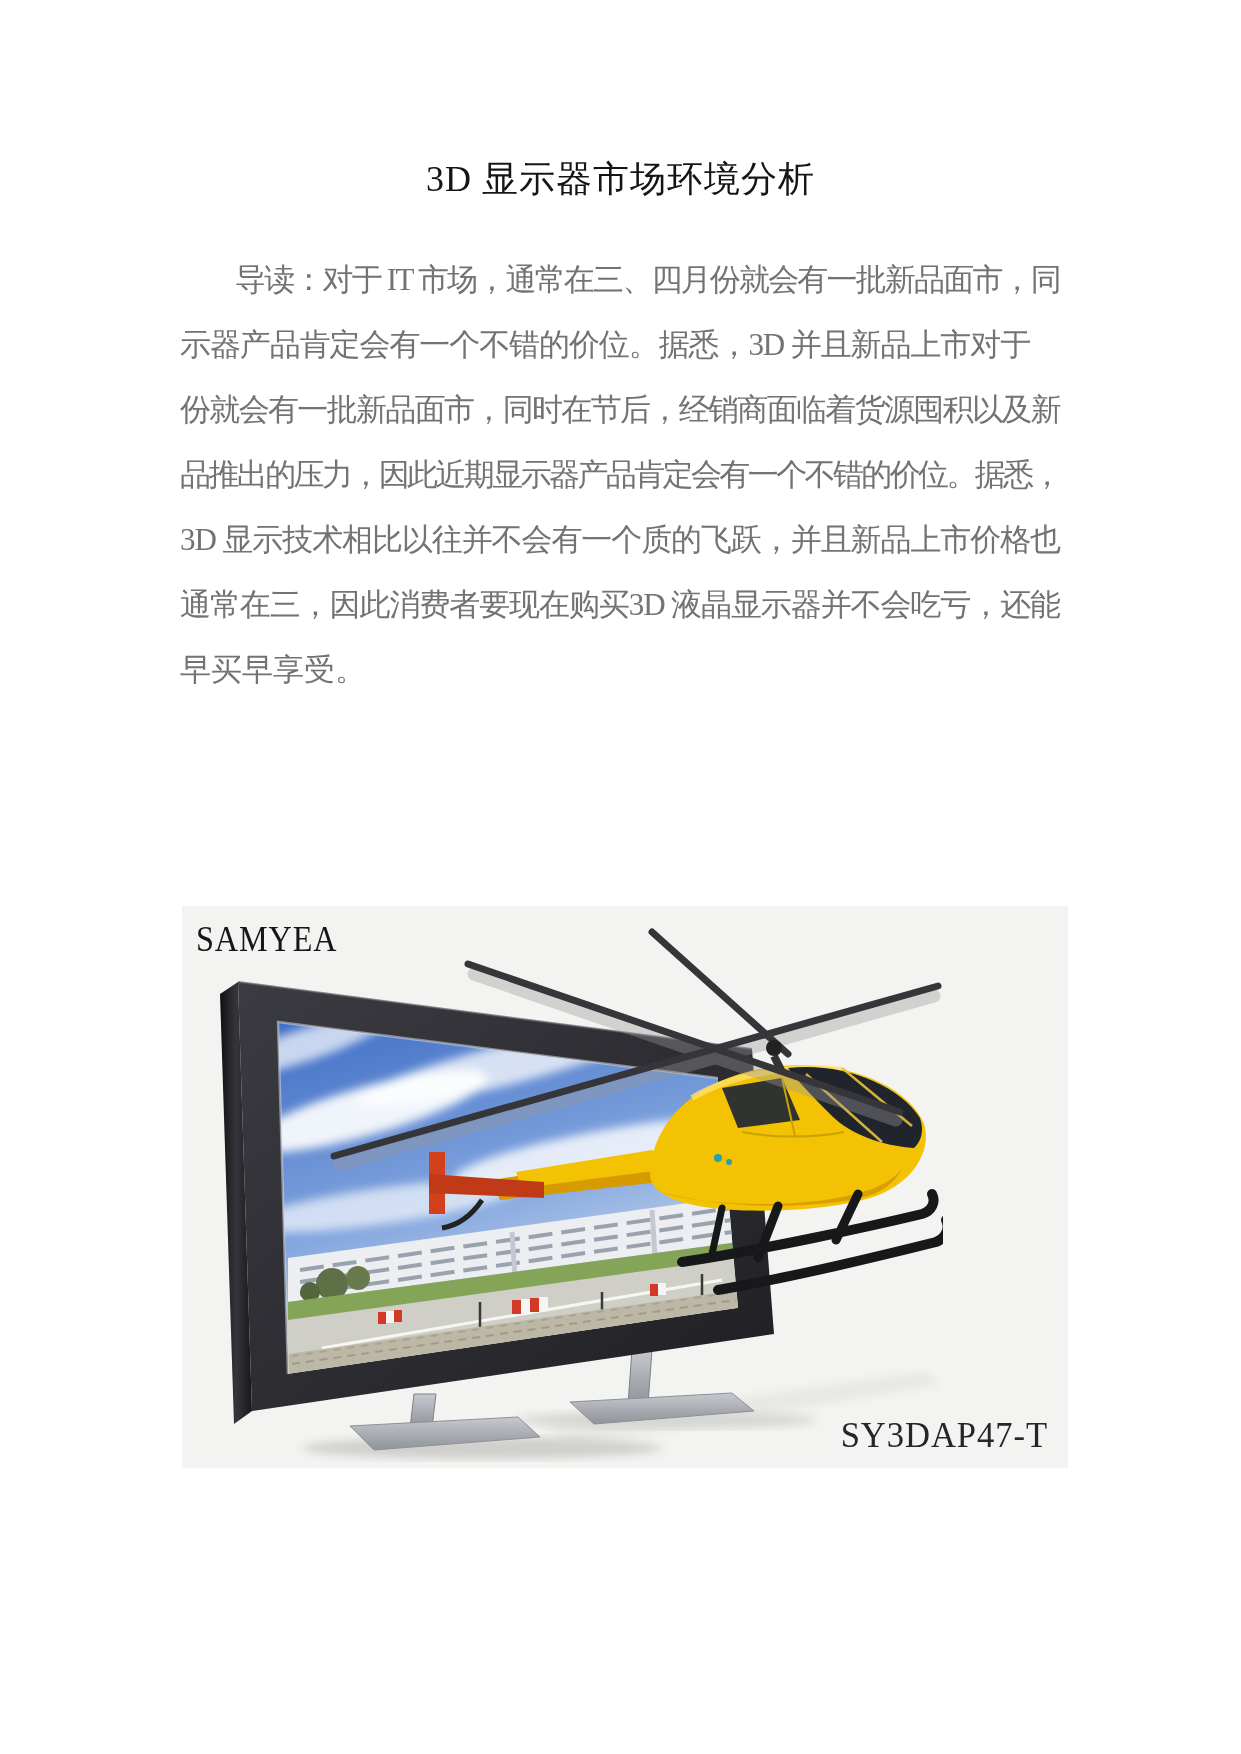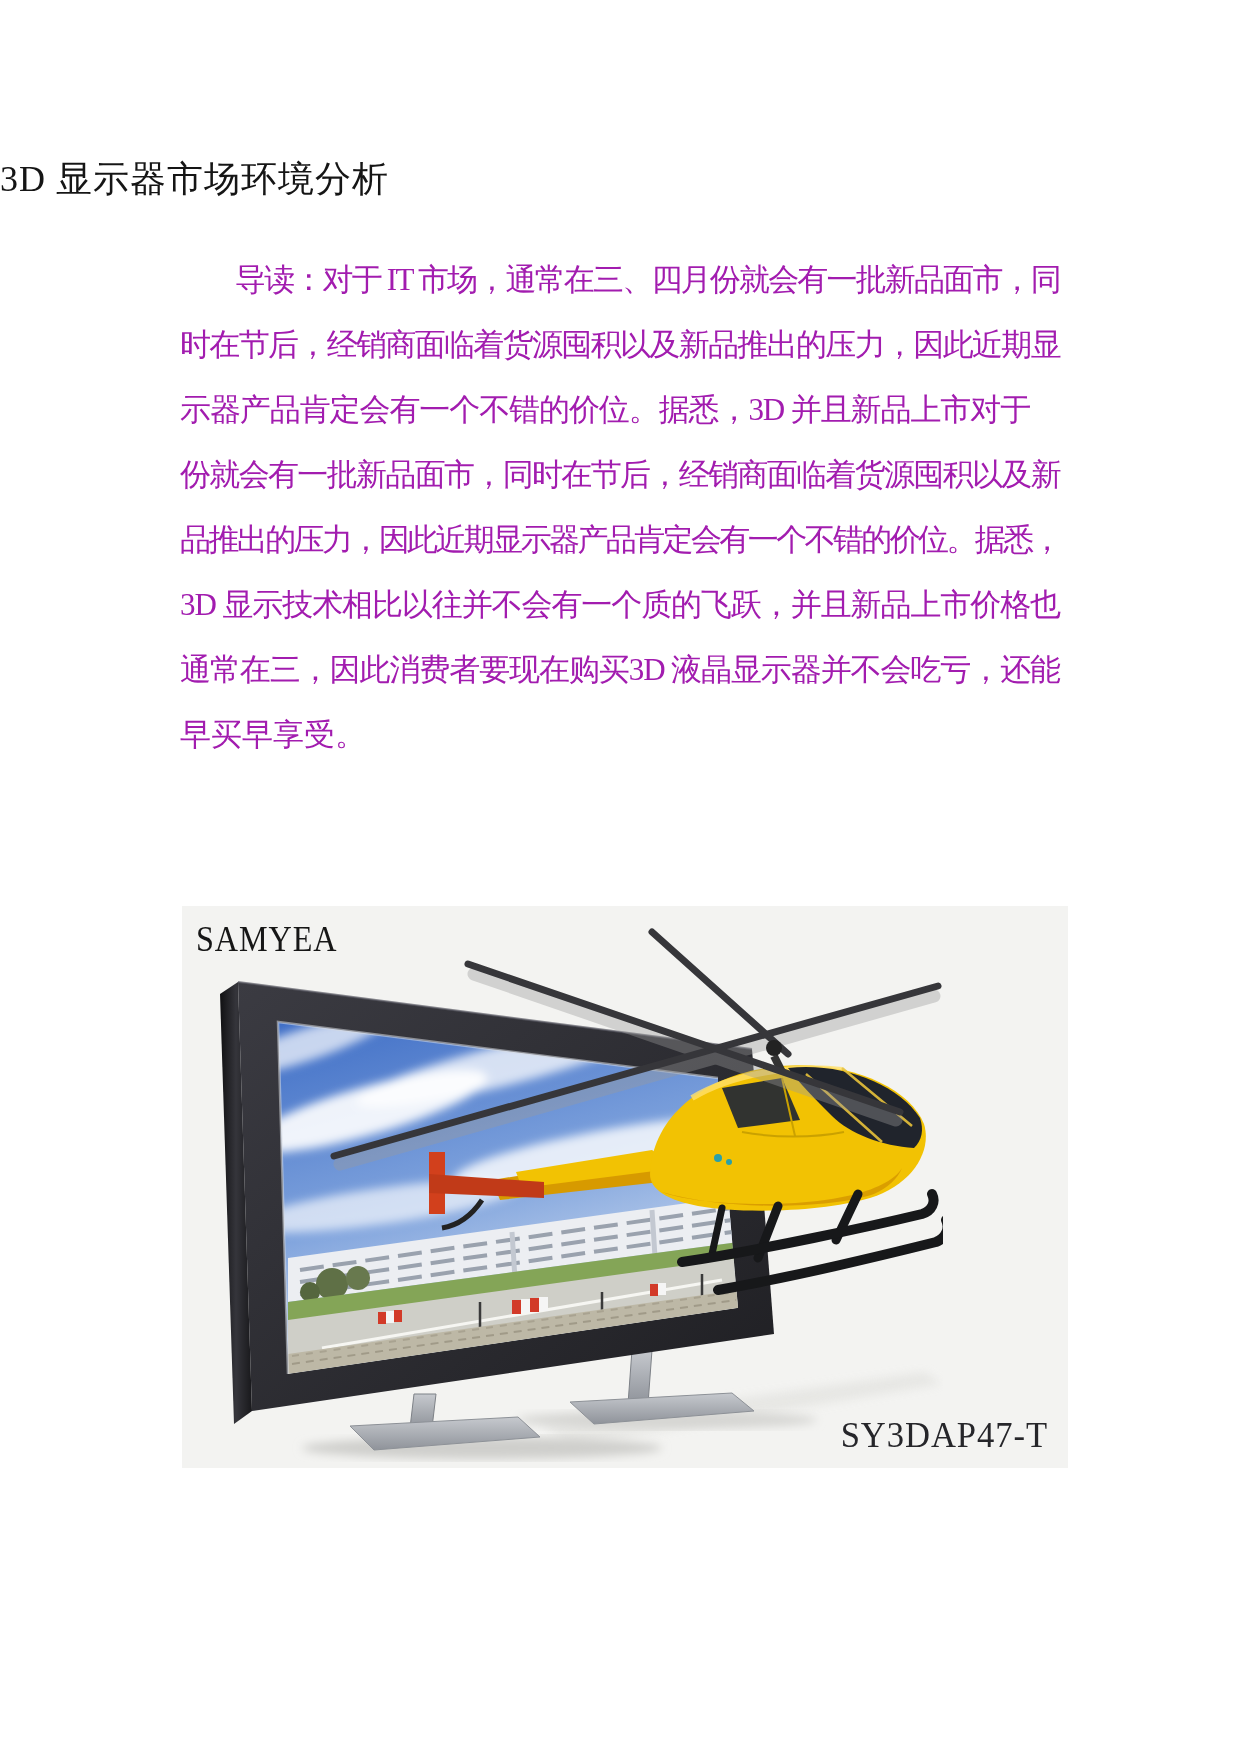--- a/index.html
+++ b/index.html
@@ -7,27 +7,27 @@
     position:relative;
     width:1241px;height:1754px;
     margin:0 auto;
     background:#ffffff;
     font-family:"Liberation Serif","DejaVu Serif",serif;
     color:#121212;
     overflow:hidden;
   }
   .title{
     position:absolute;top:152px;left:0;width:100%;
-    margin:0;
+    margin:0;text-align:center;
     font-size:36px;font-weight:normal;line-height:54px;
     letter-spacing:1px;color:#151515;
   }
   .body-text{
     position:absolute;top:247px;left:180px;width:880px;
-    font-size:31px;line-height:65px;color:#a21caf;
+    font-size:31px;line-height:65px;color:#737373;
   }
   .jline{white-space:nowrap;height:65px;}
   .jline.indent{padding-left:55px;}
   .photo{
     position:absolute;left:182px;top:906px;width:886px;height:562px;
     margin:0;background:var(--photo-bg,#f3f3f1);
   }
   .photo svg{position:absolute;left:0;top:0;}
   .brand{
     position:absolute;left:14px;top:14px;z-index:3;
@@ -42,21 +42,20 @@
 </style>
 </head>
 <body>
 
 <div class="page">
 
   <h1 class="title">3D 显示器市场环境分析</h1>
 
   <div class="body-text" id="paragraph">
       <div class="jline indent"><span style="letter-spacing: -1.813px;">导读：对于 IT 市场，通常在三、四月份就会有一批新品面市，同</span></div>
-      <div class="jline"><span style="letter-spacing: -1.66667px;">时在节后，经销商面临着货源囤积以及新品推出的压力，因此近期显</span></div>
       <div class="jline"><span style="letter-spacing: -1.08518px;">示器产品肯定会有一个不错的价位。据悉，3D 并且新品上市对于</span></div>
       <div class="jline"><span style="letter-spacing: -1.66667px;">份就会有一批新品面市，同时在节后，经销商面临着货源囤积以及新</span></div>
       <div class="jline"><span style="letter-spacing: -2.6129px;">品推出的压力，因此近期显示器产品肯定会有一个不错的价位。据悉，</span></div>
       <div class="jline"><span style="letter-spacing: -1.08518px;">3D 显示技术相比以往并不会有一个质的飞跃，并且新品上市价格也</span></div>
       <div class="jline"><span style="letter-spacing: -1.08518px;">通常在三，因此消费者要现在购买3D 液晶显示器并不会吃亏，还能</span></div>
       <div class="jline last"><span>早买早享受。</span></div>
     </div>
 
   <figure class="photo">
     <div class="brand">SAMYEA</div>

